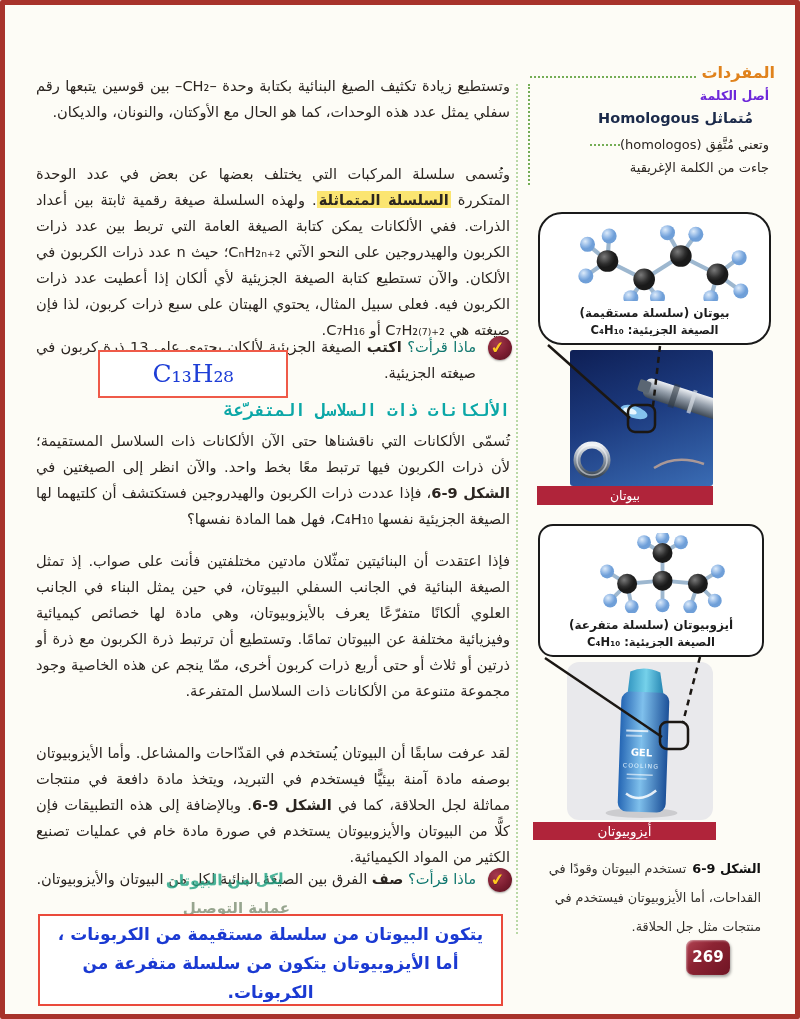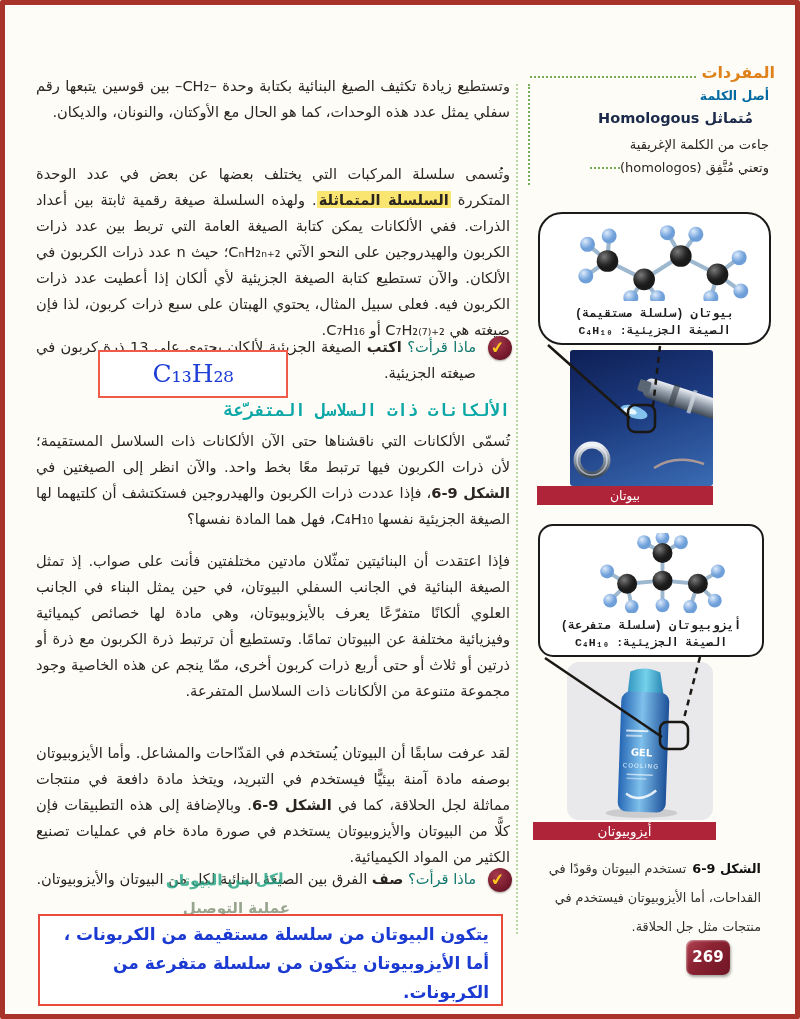--- a/index.html
+++ b/index.html
@@ -49,49 +49,49 @@
     font-size:15px;transform:rotate(-1deg);letter-spacing:1px;
     text-shadow:0 0 1px #9fdcc8;
   }
   .occluded-note{
     position:absolute;left:70px;top:899px;width:220px;height:16px;overflow:hidden;
     color:#97a58f;font-size:15px;font-weight:700;direction:rtl;z-index:4;
   }
   .answer-box-2{
     position:absolute;left:38px;top:914px;width:465px;height:92px;box-sizing:border-box;
     border:2px solid #ea4a3b;background:#fff;z-index:6;
-    direction:rtl;color:#1b3ad2;font-weight:700;
+    direction:rtl;text-align:center;color:#1b3ad2;font-weight:700;
     font-size:17px;line-height:29px;padding:4px 12px;
   }
   
   .dotted-sep{
     position:absolute;left:516px;top:84px;height:850px;width:0;
     border-left:2px dotted #b9d8a6;z-index:1;
   }
   
   .vocab-title-row{
     position:absolute;left:528px;top:56px;width:247px;height:26px;
     display:flex;direction:rtl;align-items:flex-end;
   }
   .vocab-title{color:#e0821c;font-weight:700;font-size:16px;white-space:nowrap;}
   .vocab-leader{flex:1;border-bottom:2.5px dotted #74ad55;margin:0 6px 4px 2px;height:0;}
   .vocab-body{
     position:absolute;left:528px;top:84px;width:247px;box-sizing:border-box;
     border-left:2.5px dotted #74ad55;padding:2px 6px 6px 8px;
     direction:rtl;text-align:right;
   }
-  .vocab-origin{color:#0369a1;font-weight:700;font-size:12.5px;margin:2px 0 7px;}
+  .vocab-origin{color:#6d28d9;font-weight:700;font-size:12.5px;margin:2px 0 7px;}
   .vocab-term{color:#1b2a4a;font-weight:700;font-size:14.5px;margin:0 16px 7px;}
   .vocab-ety{font-size:13px;line-height:23px;color:#2b2520;}
   .vocab-ety-2{direction:ltr;text-align:right;}
   .leader-sm{display:inline-block;width:30px;border-bottom:2.5px dotted #74ad55;vertical-align:3px;margin-left:2px;}
   
   .mol-box{
     position:absolute;background:#fff;border:2.5px solid #1a1a1a;border-radius:24px;
-    z-index:5;box-sizing:border-box;padding:7px 20px 4px;text-align:center;font-family:Liberation Mono, monospace;
+    z-index:5;box-sizing:border-box;padding:7px 20px 4px;text-align:center;
   }
   .mol-box-1{left:538px;top:212px;width:233px;height:133px;}
   .mol-box-2{left:538px;top:524px;width:226px;height:133px;border-radius:15px;}
   .mol-cap{direction:rtl;font-size:12px;font-weight:700;color:#1c1c1c;line-height:17px;}
   .mol-formula{direction:rtl;font-size:11.5px;font-weight:700;color:#1c1c1c;line-height:16px;}
   
   .photo-1{
     position:absolute;left:570px;top:350px;width:143px;height:136px;z-index:1;
     background:linear-gradient(160deg,#0e1f55 0%,#1c3a7e 45%,#3a6cb4 100%);
     border-radius:3px;overflow:hidden;
@@ -166,22 +166,22 @@
 
 <div class="answer-box-2">يتكون البيوتان من سلسلة مستقيمة من الكربونات ، أما الأيزوبيوتان يتكون من سلسلة متفرعة من الكربونات.</div>
 
 <div class="vocab-title-row">
   <span class="vocab-title">المفردات</span>
   <span class="vocab-leader"></span>
 </div>
 <div class="vocab-body">
   <div class="vocab-origin">أصل الكلمة</div>
   <div class="vocab-term">مُتماثل Homologous</div>
+  <div class="vocab-ety vocab-ety-2"><span class="leader-sm"></span><span>(homologos) وتعني مُتَّفِق</span></div>
   <div class="vocab-ety">جاءت من الكلمة الإغريقية</div>
-  <div class="vocab-ety vocab-ety-2"><span class="leader-sm"></span><span>(homologos) وتعني مُتَّفِق</span></div>
 </div>
 
 <div class="mol-box mol-box-1">
   <svg width="215" height="80" viewBox="0 0 220 96">
     <defs>
       <radialGradient id="cg" cx="35%" cy="30%">
           <stop offset="0%" stop-color="#7a7a7a"></stop>
           <stop offset="70%" stop-color="#2e2e2e"></stop>
           <stop offset="100%" stop-color="#1a1a1a"></stop>
         </radialGradient>

